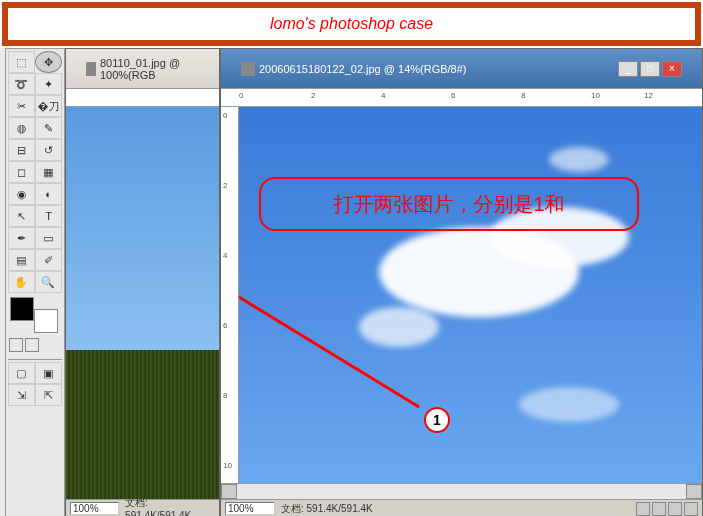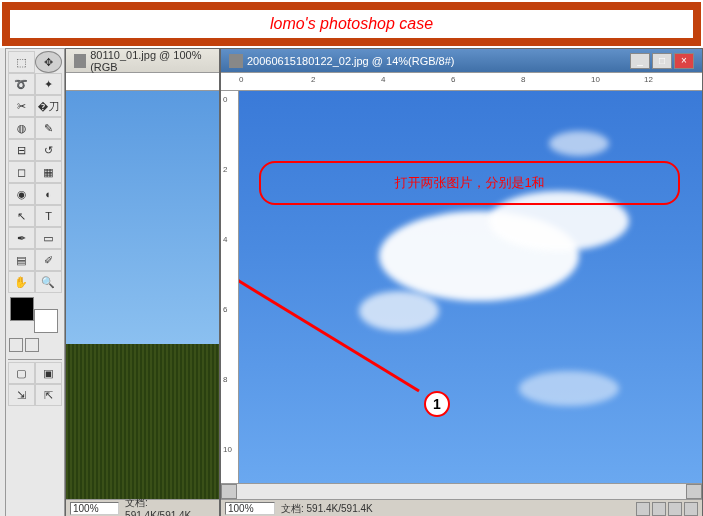--- a/index.html
+++ b/index.html
@@ -1,36 +1,36 @@
 <!DOCTYPE html>
 <html><head>
 <meta charset="utf-8">
 <style>
 *{margin:0;padding:0;box-sizing:border-box;font-family:Arial,sans-serif}
 body{background:#fff;width:703px;height:516px;position:relative;overflow:hidden}
-.banner{border:8px solid #c2410c;height:44px;display:flex;align-items:center;justify-content:center;margin:2px}
+.banner{border:6px solid #c2410c;height:44px;display:flex;align-items:center;justify-content:center;margin:2px}
 .banner-text{color:red;font-size:16px;font-style:italic}
 .workspace{display:flex;height:470px;background:#d4d0c8}
 .feather{width:5px;background:#e8e8e8}
 .toolbox{width:60px;background:#e8e8e8;border:1px solid #999;padding:2px}
 .tool-row{display:flex}
 .tool{width:27px;height:22px;border:1px solid #ccc;background:#e8e8e8;display:flex;align-items:center;justify-content:center;font-size:11px;color:#333;cursor:pointer}
 .tool.sel{background:#d0d0d0;border:1px solid #888}
 .circled{border:2px solid red;border-radius:50%}
 .color-swatch{width:56px;height:36px;position:relative;margin:4px 0}
 .fg{width:24px;height:24px;background:#000;border:1px solid #888;position:absolute;top:0;left:2px}
 .bg{width:24px;height:24px;background:#fff;border:1px solid #888;position:absolute;bottom:0;right:6px}
 .mini-swatch{width:56px;height:18px;display:flex;margin-bottom:4px}
 .mini-swatch div{width:14px;height:14px;border:1px solid #888;margin:1px}
 .extra-tools{border-top:1px solid #999;padding-top:2px}
 .doc-area{flex:1;display:flex;position:relative}
 .doc{background:#d4d0c8;border:1px solid #666;display:flex;flex-direction:column;position:relative}
 .doc1{width:155px}
 .doc2{flex:1}
-.titlebar{height:24px;background:linear-gradient(#e8e6de,#d8d6ce);display:flex;align-items:center;padding:0 8px;font-size:11px;color:#333;border-bottom:1px solid #999}
+.titlebar{height:40px;background:linear-gradient(#e8e6de,#d8d6ce);display:flex;align-items:center;padding:0 20px;font-size:11px;color:#333;border-bottom:1px solid #999}
 .titlebar.active{background:linear-gradient(#6090c8,#4070a8);color:#fff}
 .title-icon{width:14px;height:14px;background:#888;margin-right:4px}
 .win-btns{margin-left:auto;display:flex;gap:2px}
 .win-btn{width:20px;height:16px;font-size:10px;display:flex;align-items:center;justify-content:center;border:1px solid #888;background:#ddd;cursor:pointer}
 .win-btn.close{background:#d44;color:#fff}
 .ruler-h{height:18px;background:#fff;border-bottom:1px solid #999;position:relative;font-size:8px;color:#555;overflow:hidden}
 .ruler-h span{position:absolute;top:2px}
 .content{flex:1;display:flex;position:relative}
 .ruler-v{width:18px;background:#fff;border-right:1px solid #999;position:relative;font-size:8px;color:#555}
 .ruler-v span{position:absolute;left:2px;writing-mode:horizontal-tb}
@@ -40,21 +40,21 @@
 .sky2{width:100%;height:100%;background:linear-gradient(#3a7ad8 0%,#4a8ae0 40%,#6aa8f0 100%);position:relative}
 .cloud{position:absolute;background:#fff;border-radius:50%;filter:blur(3px)}
 .c1{width:200px;height:90px;top:120px;left:140px;opacity:0.95}
 .c2{width:140px;height:60px;top:100px;left:250px;opacity:0.9}
 .c3{width:80px;height:40px;top:200px;left:120px;opacity:0.7}
 .c4{width:60px;height:25px;top:40px;left:310px;opacity:0.6}
 .c5{width:100px;height:35px;top:280px;left:280px;opacity:0.5}
 .badge{position:absolute;width:26px;height:26px;border:2px solid red;border-radius:50%;background:#fff;display:flex;align-items:center;justify-content:center;font-weight:bold;font-size:14px;color:#000;z-index:10}
 .badge1{top:300px;left:185px}
 .arrow-svg{position:absolute;top:0;left:0;pointer-events:none;z-index:5}
-.callout{position:absolute;top:70px;left:20px;width:421px;border:2px solid red;border-radius:16px;padding:10px;color:red;font-size:13px;line-height:1.5;text-align:center;z-index:8}
+.callout{position:absolute;top:70px;left:20px;width:380px;border:2px solid red;border-radius:16px;padding:10px;color:red;font-size:20px;line-height:1.5;text-align:center;z-index:8}
 .statusbar{height:18px;background:#d4d0c8;border-top:1px solid #999;display:flex;align-items:center;font-size:10px;color:#333;padding:0 4px}
 .zoom-box{width:50px;border:1px inset #ccc;background:#ffffff;padding:0 2px;margin-right:6px}
 .sb-icons{margin-left:auto;display:flex;gap:2px}
 .sb-icons div{width:14px;height:14px;border:1px solid #888;background:#ccc}
 .scrollbar-h{height:16px;background:#ddd;border-top:1px solid #999;display:flex}
 .scrollbar-h .track{flex:1;background:#e8e8e8}
 .scrollbar-h .btn{width:16px;background:#ccc;border:1px solid #888}
 </style>
 </head>
 <body>

